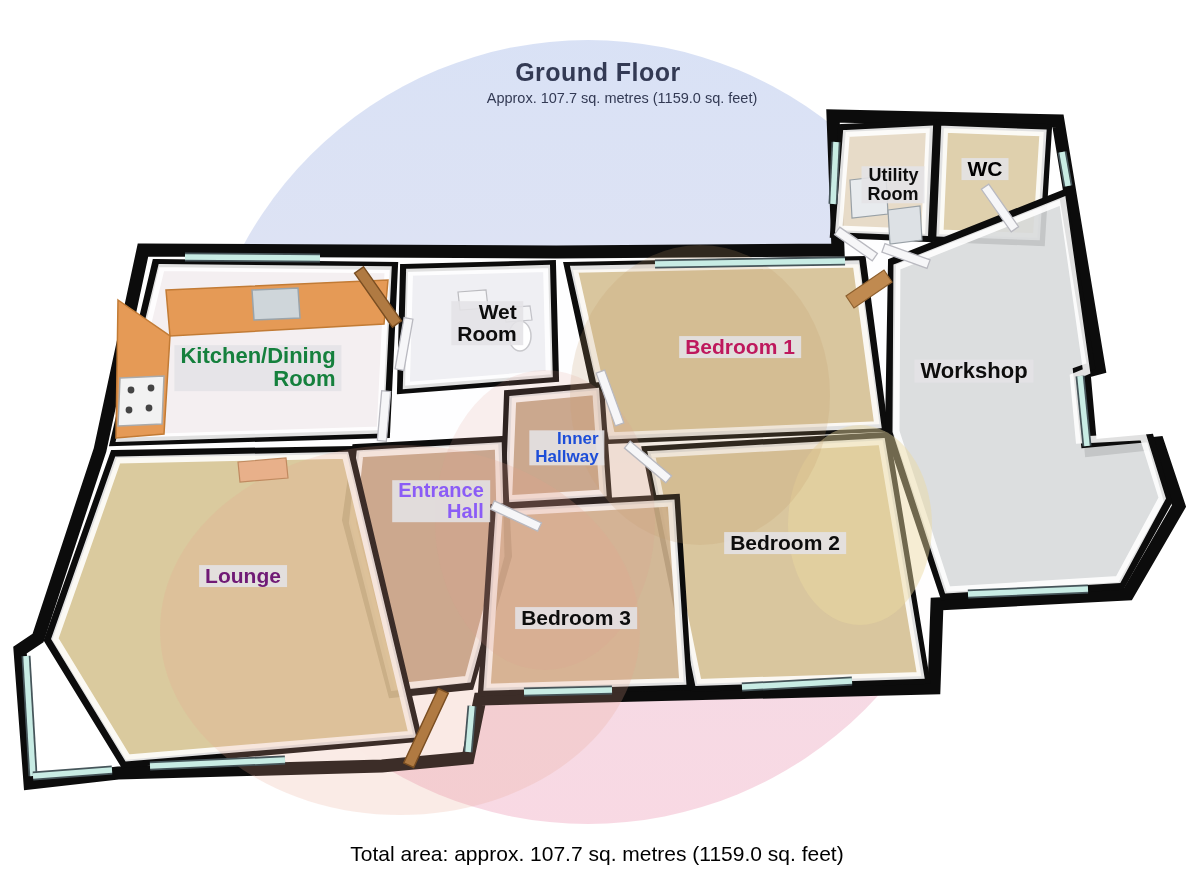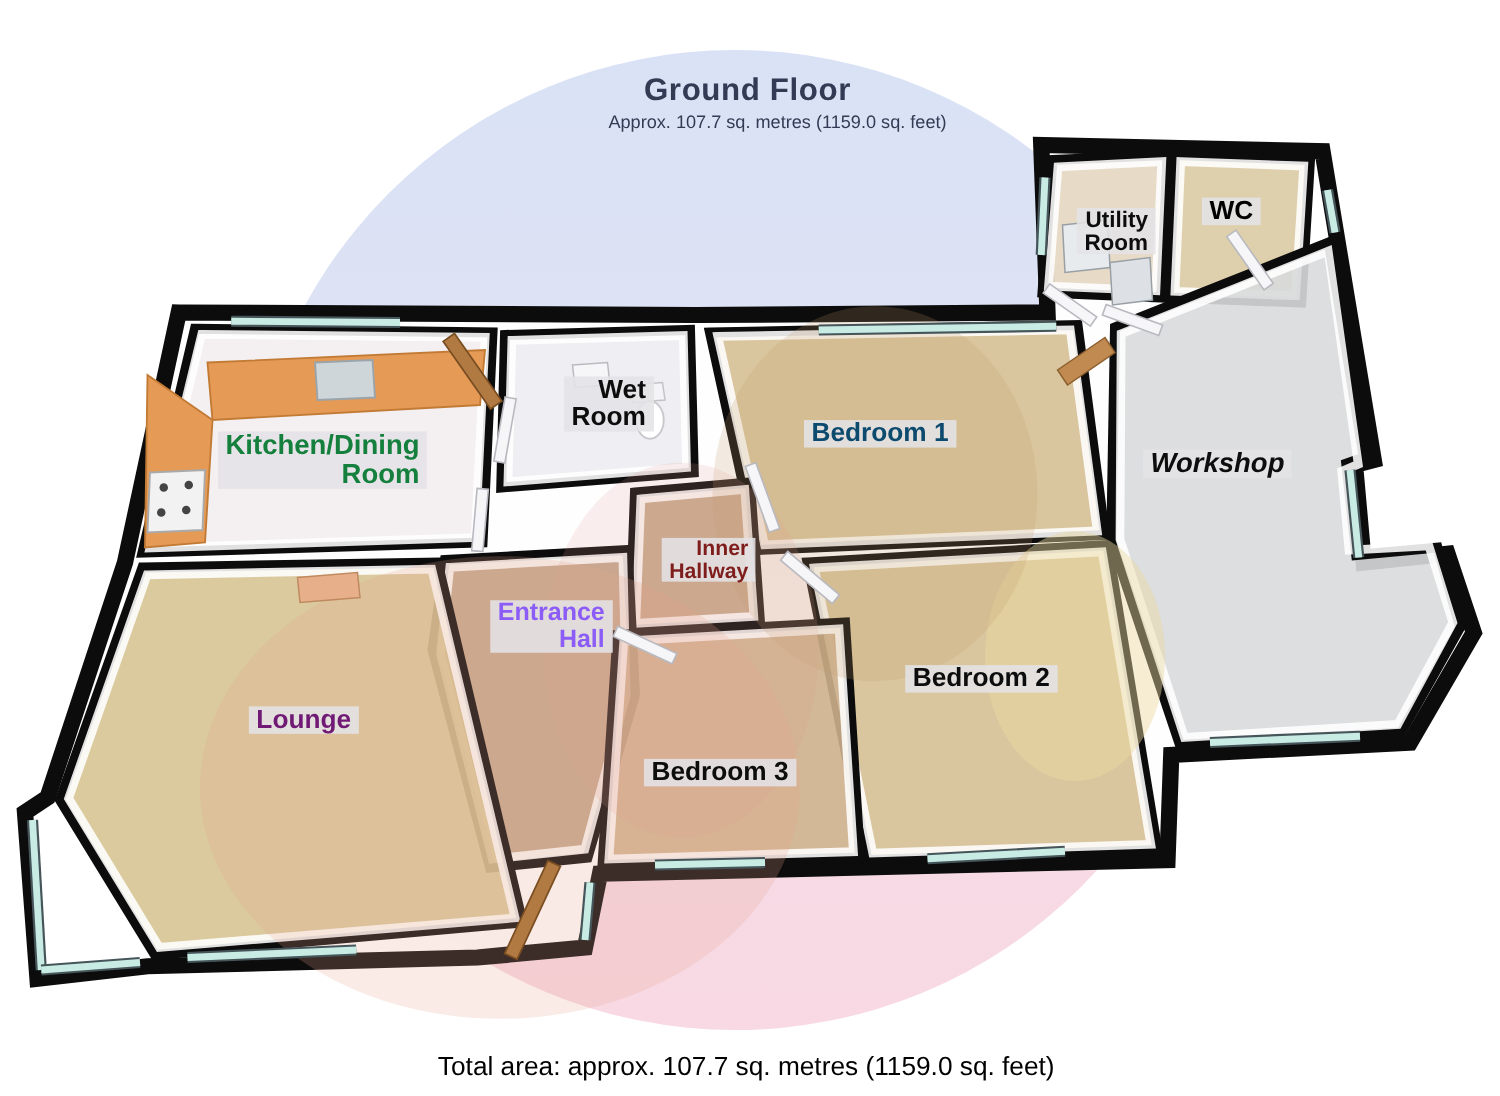--- a/index.html
+++ b/index.html
@@ -103,25 +103,25 @@
       <polygon points="494.33777971488024,500.9335401530769 541.4657846407861,522.9096897635933 537.6622202851197,531.0664598469231 490.534215359214,509.09031023640676" fill="#f6f6f8" stroke="#b9b9c0" stroke-width="1.3"></polygon>
       <polygon points="390.66176971010435,391.48733339007083 386.3039825727214,441.29706829465806 377.33823028989565,440.51266660992917 381.6960174272786,390.70293170534194" fill="#f6f6f8" stroke="#b9b9c0" stroke-width="1.3"></polygon>
       <polygon points="839.7405969449329,227.12155776462546 877.4215909822266,253.5060738367736 872.2594030550671,260.8784422353745 834.5784090177734,234.4939261632264" fill="#f6f6f8" stroke="#b9b9c0" stroke-width="1.3"></polygon>
       <polygon points="988.7731968541732,184.1209528849065 1018.5991715444277,226.71685918793406 1011.2268031458268,231.8790471150935 981.4008284555723,189.28314081206594" fill="#f6f6f8" stroke="#b9b9c0" stroke-width="1.3"></polygon>
       <polygon points="884.9864677461037,243.56289976664735 930.0917135438274,259.97986664627945 927.0135322538963,268.4371002333527 881.9082864561726,252.02013335372052" fill="#f6f6f8" stroke="#b9b9c0" stroke-width="1.3"></polygon>
     </svg>
 
   <div class="labels">
       <div class="room-label" style="left: 258px; top: 368px; font-size: 22px; background: rgba(228, 226, 230, 0.88); color: #15803d;">Kitchen/Dining<br>Room</div>
       <div class="room-label" style="left: 487px; top: 323px; font-size: 21px; background: rgba(228, 226, 230, 0.88); color: rgb(13, 13, 13);">Wet<br>Room</div>
-      <div class="room-label" style="left: 704px; top: 347px; font-size: 21px; background: rgba(228, 226, 230, 0.88); color: #0c4a6e;">Bedroom 1</div>
+      <div class="room-label" style="left: 740px; top: 347px; font-size: 21px; background: rgba(228, 226, 230, 0.88); color: #be185d;">Bedroom 1</div>
       <div class="room-label" style="left: 893px; top: 185px; font-size: 18px; background: rgba(228, 226, 230, 0.88); color: rgb(13, 13, 13);">Utility<br>Room</div>
       <div class="room-label" style="left: 985px; top: 169px; font-size: 21px; background: rgba(228, 226, 230, 0.88); color: #000000;">WC</div>
-      <div class="room-label" style="left: 974px; top: 371px; font-size: 22px; background: rgba(228, 226, 230, 0.88); color: rgb(13, 13, 13); font-style: italic;">Workshop</div>
-      <div class="room-label" style="left: 567px; top: 448px; font-size: 17px; background: rgba(228, 226, 230, 0.88); color: #7f1d1d;">Inner<br>Hallway</div>
+      <div class="room-label" style="left: 974px; top: 371px; font-size: 22px; background: rgba(228, 226, 230, 0.88); color: rgb(13, 13, 13);">Workshop</div>
+      <div class="room-label" style="left: 567px; top: 448px; font-size: 17px; background: rgba(228, 226, 230, 0.88); color: #1d4ed8;">Inner<br>Hallway</div>
       <div class="room-label" style="left: 441px; top: 501px; font-size: 20px; background: rgba(228, 226, 230, 0.88); color: #8b5cf6;">Entrance<br>Hall</div>
       <div class="room-label" style="left: 785px; top: 543px; font-size: 21px; background: rgba(228, 226, 230, 0.88); color: rgb(13, 13, 13);">Bedroom 2</div>
       <div class="room-label" style="left: 576px; top: 597px; font-size: 21px; background: rgba(228, 226, 230, 0.88); color: rgb(13, 13, 13); margin-top: 21px;">Bedroom 3</div>
       <div class="room-label" style="left: 243px; top: 576px; font-size: 21px; background: rgba(228, 226, 230, 0.88); color: #701a75;">Lounge</div>
     </div>
 
   <div class="title-block" style="color: rgb(51, 58, 84);">
     <h1>Ground Floor</h1>
     <div class="sub">Approx. 107.7 sq. metres (1159.0 sq. feet)</div>
   </div>

